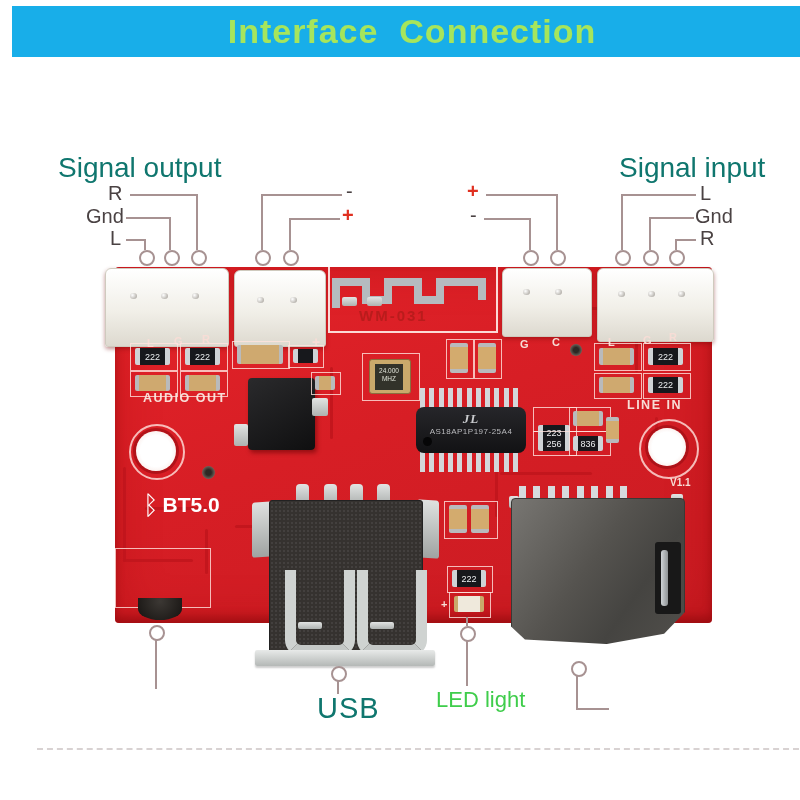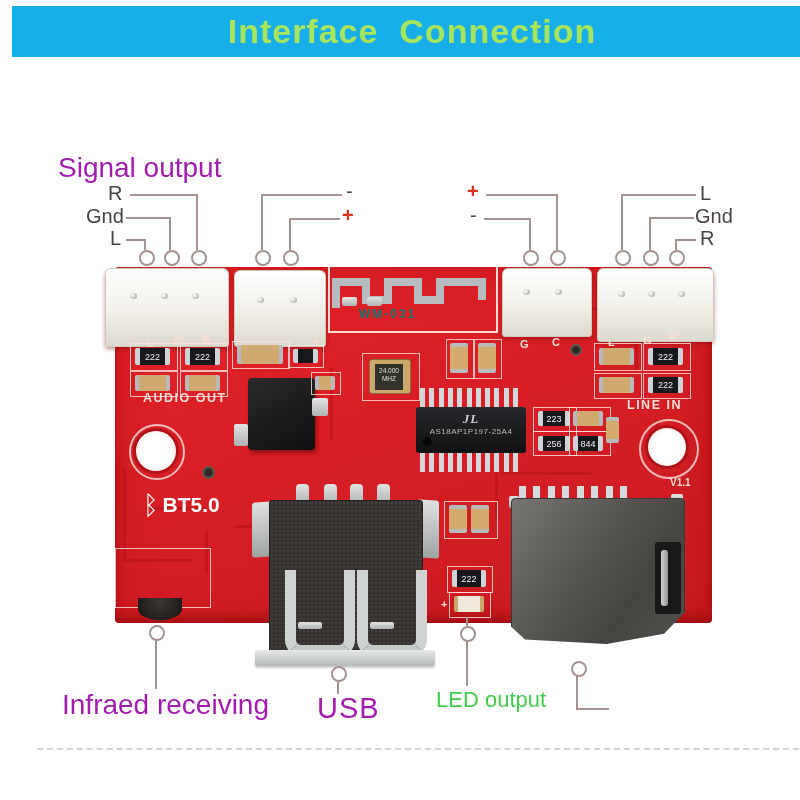--- a/index.html
+++ b/index.html
@@ -3,21 +3,21 @@
 <meta charset="utf-8">
 <style>
   html,body{margin:0;padding:0;background:#fff;}
   #canvas{position:relative;width:800px;height:800px;background:#ffffff;overflow:hidden;
           font-family:"Liberation Sans",sans-serif;margin-left:12px;}
   .abs{position:absolute;}
   
   .banner{left:0;top:6px;width:800px;height:51px;background:#18aee9;display:flex;align-items:center;justify-content:center;}
   .banner span{color:#a6e55c;font-size:34px;font-weight:bold;letter-spacing:1px;white-space:pre;}
   
-  .lbl{color:#a21caf;font-size:28px;white-space:nowrap;}
+  .lbl{color:#0f766e;font-size:28px;white-space:nowrap;}
   .pin{color:#4a4243;font-size:20px;white-space:nowrap;}
   .plus{color:#e03021;font-weight:bold;}
   .hl{height:2px;background:#a79292;}
   .vl{width:2px;background:#a79292;}
   .circ{width:12px;height:12px;border:2px solid #a79292;border-radius:50%;background:#fff;}
   
   .board{left:103px;top:267px;width:597px;height:356px;border-radius:4px;
          background:linear-gradient(160deg,#e42329 0%,#d71e25 45%,#c91b22 100%);
          box-shadow:inset 0 0 46px rgba(150,0,5,.32), inset 0 -6px 10px rgba(100,0,0,.4);}
   .trace{position:absolute;background:#c0151c;border-radius:2px;opacity:.85;}
@@ -40,20 +40,21 @@
 </head>
 <body>
 
 <div id="canvas">
 
   <div class="abs banner">
     <span>Interface  Connection</span>
   </div>
 
   <div class="abs lbl" style="left:46px;top:152px;">Signal output</div>
+  <div class="abs lbl" style="left:607px;top:152px;">Signal input</div>
 
   <div class="abs pin" style="left:96px;top:182px;">R</div>
   <div class="abs pin" style="left:74px;top:205px;">Gnd</div>
   <div class="abs pin" style="left:98px;top:227px;">L</div>
   <div class="abs hl" style="left:118px;top:194px;width:68px;"></div>
   <div class="abs vl" style="left:184px;top:194px;height:56px;"></div>
   <div class="abs hl" style="left:114px;top:217px;width:45px;"></div>
   <div class="abs vl" style="left:157px;top:217px;height:33px;"></div>
   <div class="abs hl" style="left:114px;top:239px;width:20px;"></div>
   <div class="abs vl" style="left:132px;top:239px;height:11px;"></div>
@@ -123,34 +124,34 @@
   <div class="abs conn" style="left:585px;top:268px;width:115px;height:72px;">
     <div class="abs pd" style="left:20px;top:22px;"></div>
     <div class="abs pd" style="left:50px;top:22px;"></div>
     <div class="abs pd" style="left:80px;top:22px;"></div>
   </div>
 
   <div class="abs" style="left:316px;top:267px;width:166px;height:64px;border:2px solid rgba(255,238,234,.9);border-top:none;"></div>
   <svg class="abs" style="left:318px;top:270px;" width="162" height="40" viewBox="0 0 162 40">
     <path d="M6,38 V12 H36 V30 H58 V12 H88 V30 H110 V12 H152 V30" fill="none" stroke="#b5bbbf" stroke-width="8"></path>
   </svg>
-  <div class="abs silk" style="left:347px;top:307px;font-size:12px;letter-spacing:2px;color:#0f766e;">WM-031</div>
+  <div class="abs silk" style="left:347px;top:307px;font-size:15px;letter-spacing:2px;color:#b91c1c;">WM-031</div>
 
   <div class="abs sbox" style="left:350px;top:353px;width:56px;height:46px;"></div>
   <div class="abs" style="left:357px;top:359px;width:40px;height:33px;background:#caa96b;border:1px solid #8a6f3e;border-radius:3px;">
     <div class="abs" style="left:5px;top:4px;width:28px;height:23px;background:#32322a;color:#dfe3d8;font-size:6.5px;line-height:8px;text-align:center;padding-top:3px;">
       <div>24.000</div>
       <div>MHZ</div>
     </div>
   </div>
 
   <div class="abs" style="left:404px;top:388px;width:110px;height:84px;">
     <div class="abs" style="left:4px;top:0;width:102px;height:20px;background:repeating-linear-gradient(90deg,#d3d7da 0 5px,transparent 5px 9.3px);"></div>
     <div class="abs" style="left:4px;top:64px;width:102px;height:20px;background:repeating-linear-gradient(90deg,#d3d7da 0 5px,transparent 5px 9.3px);"></div>
-    <div class="abs" style="left:0;top:19px;width:110px;height:46px;background:linear-gradient(180deg,#26262a,#121214);border-radius:3px;text-align:center;">
+    <div class="abs" style="left:0;top:19px;width:110px;height:46px;background:linear-gradient(180deg,#26262a,#121214);border-radius:8px;text-align:center;">
       <div style="margin-top:4px;color:#c9cbce;font-size:13px;font-weight:bold;font-style:italic;font-family:'Liberation Serif',serif;letter-spacing:1px;">JL</div>
       <div style="color:#b9babd;font-size:8px;letter-spacing:.5px;">AS18AP1P197-25A4</div>
       <div class="abs" style="left:7px;top:30px;width:9px;height:9px;border-radius:50%;background:#060607;"></div>
     </div>
   </div>
 
   <div class="abs" style="left:236px;top:378px;width:67px;height:72px;background:linear-gradient(150deg,#2a2a2c,#0f0f10);border-radius:4px;box-shadow:2px 3px 4px rgba(90,0,0,.5);"></div>
   <div class="abs smds" style="left:300px;top:398px;width:16px;height:18px;"></div>
   <div class="abs smds" style="left:222px;top:424px;width:14px;height:22px;"></div>
 
@@ -205,27 +206,27 @@
   <div class="abs sbox" style="left:582px;top:343px;width:46px;height:26px;"></div>
   <div class="abs smdb" style="left:587px;top:348px;width:35px;height:17px;"></div>
   <div class="abs sbox" style="left:631px;top:343px;width:46px;height:26px;"></div>
   <div class="abs smdk" style="left:636px;top:348px;width:35px;height:17px;">222</div>
   <div class="abs sbox" style="left:582px;top:373px;width:46px;height:24px;"></div>
   <div class="abs smdb" style="left:587px;top:377px;width:35px;height:16px;"></div>
   <div class="abs sbox" style="left:631px;top:373px;width:46px;height:24px;"></div>
   <div class="abs smdk" style="left:636px;top:377px;width:35px;height:16px;">222</div>
 
   <div class="abs sbox" style="left:521px;top:407px;width:42px;height:23px;"></div>
-  <div class="abs smdk" style="left:526px;top:411px;width:32px;height:15px;">223</div>
+  <div class="abs smdk" style="left:526px;top:425px;width:32px;height:15px;">223</div>
   <div class="abs sbox" style="left:521px;top:431px;width:42px;height:23px;"></div>
   <div class="abs smdk" style="left:526px;top:436px;width:32px;height:15px;">256</div>
   <div class="abs sbox" style="left:557px;top:407px;width:40px;height:23px;"></div>
   <div class="abs smdb" style="left:561px;top:411px;width:30px;height:15px;"></div>
   <div class="abs sbox" style="left:557px;top:431px;width:40px;height:23px;"></div>
-  <div class="abs smdk" style="left:561px;top:436px;width:30px;height:15px;">844</div>
+  <div class="abs smdk" style="left:561px;top:436px;width:30px;height:15px;">836</div>
   <div class="abs smdbv" style="left:594px;top:417px;width:13px;height:26px;"></div>
 
   <div class="abs sbox" style="left:432px;top:501px;width:52px;height:36px;"></div>
   <div class="abs smdbv" style="left:437px;top:505px;width:18px;height:28px;"></div>
   <div class="abs smdbv" style="left:459px;top:505px;width:18px;height:28px;"></div>
   <div class="abs sbox" style="left:435px;top:566px;width:44px;height:25px;"></div>
   <div class="abs smdk" style="left:440px;top:570px;width:34px;height:17px;">222</div>
   <div class="abs sbox" style="left:437px;top:592px;width:40px;height:24px;"></div>
   <div class="abs" style="left:442px;top:596px;width:30px;height:16px;background:linear-gradient(90deg,#c9a96b 0 4px,#efe9dc 4px calc(100% - 4px),#c9a96b calc(100% - 4px));border-radius:2px;"></div>
 
@@ -251,30 +252,29 @@
     <div class="abs" style="left:10px;top:2px;width:115px;height:13px;background:repeating-linear-gradient(90deg,#d6dadd 0 7px,transparent 7px 14.5px);"></div>
     <div class="abs smds" style="left:0;top:12px;width:10px;height:12px;"></div>
     <div class="abs smds" style="left:162px;top:10px;width:12px;height:12px;"></div>
     <div class="abs" style="left:2px;top:14px;width:172px;height:144px;background:linear-gradient(125deg,#787672 0%,#55534f 45%,#454441 70%,#514f4b 100%);border:1px solid #3a3936;border-radius:4px;clip-path:polygon(0 0,100% 0,100% 78%,88% 93%,55% 100%,8% 97%,0 88%);"></div>
     <div class="abs" style="left:146px;top:58px;width:26px;height:72px;background:#181818;border-radius:3px;"></div>
     <div class="abs" style="left:152px;top:66px;width:7px;height:56px;background:linear-gradient(90deg,#cfd3d6,#8e9294);border-radius:3px;"></div>
   </div>
 
   <div class="abs circ" style="left:137px;top:625px;"></div>
   <div class="abs vl" style="left:143px;top:639px;height:50px;"></div>
-  <div class="abs lbl" style="left:50px;top:689px;">Infraed receiving</div>
 
   <div class="abs circ" style="left:319px;top:666px;"></div>
   <div class="abs vl" style="left:325px;top:680px;height:14px;"></div>
   <div class="abs lbl" style="left:305px;top:692px;font-size:29px;letter-spacing:1px;text-align:center;">USB</div>
 
   <div class="abs vl" style="left:454px;top:617px;height:9px;"></div>
   <div class="abs circ" style="left:448px;top:626px;"></div>
   <div class="abs vl" style="left:454px;top:640px;height:46px;"></div>
-  <div class="abs" style="left:424px;top:687px;font-size:22px;color:#3fcd4b;">LED output</div>
+  <div class="abs" style="left:424px;top:687px;font-size:22px;color:#3fcd4b;">LED light</div>
 
   <div class="abs circ" style="left:559px;top:661px;"></div>
   <div class="abs vl" style="left:564px;top:675px;height:34px;"></div>
   <div class="abs hl" style="left:564px;top:708px;width:33px;"></div>
 
   <div class="abs dash" style="left:25px;top:748px;width:762px;"></div>
 
 </div>
 
 </body></html>

